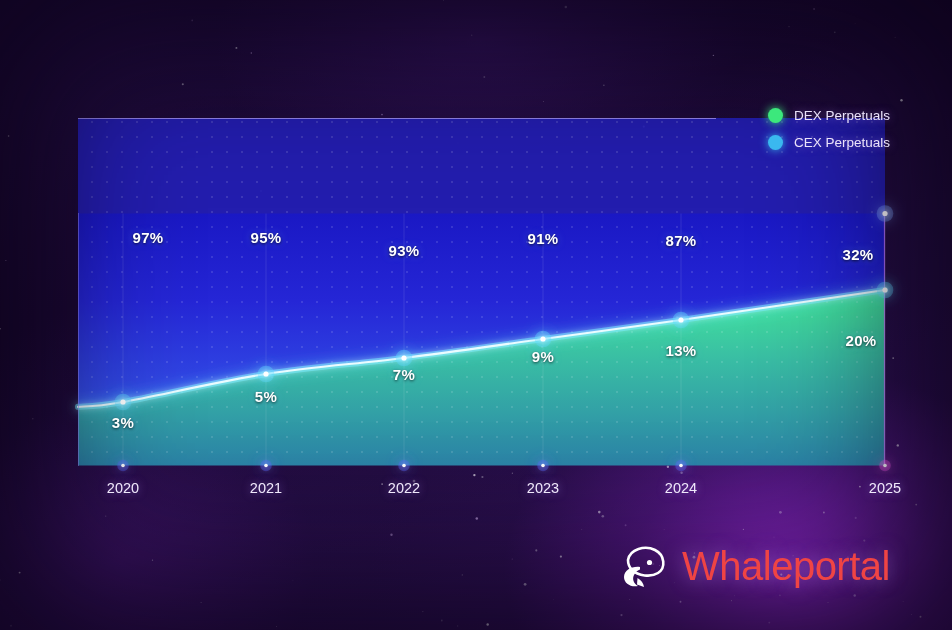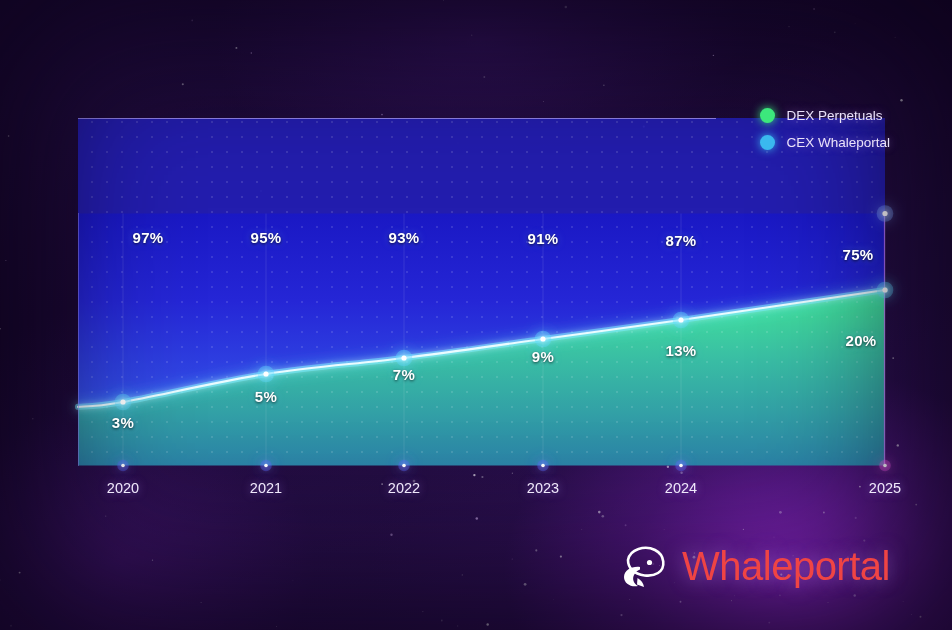--- a/index.html
+++ b/index.html
@@ -277,37 +277,37 @@
   <div class="vignette"></div>
 
 
   <div id="legend">
     <div class="leg-row">
       <span class="leg-dot" id="legDot0" style="background: rgb(60, 232, 124); box-shadow: rgb(60, 232, 124) 0px 0px 10px;"></span>
       <span class="leg-label">DEX Perpetuals</span>
     </div>
     <div class="leg-row">
       <span class="leg-dot" id="legDot1" style="background: rgb(58, 184, 239); box-shadow: rgb(58, 184, 239) 0px 0px 10px;"></span>
-      <span class="leg-label">CEX Whaleportal</span>
+      <span class="leg-label">CEX Perpetuals</span>
     </div>
   </div>
 
   <div id="labelLayer">
       <div class="vlabel" style="left: 123px; top: 422px;">3%</div>
       <div class="vlabel" style="left: 266px; top: 396px;">5%</div>
       <div class="vlabel" style="left: 404px; top: 374px;">7%</div>
       <div class="vlabel" style="left: 543px; top: 356px;">9%</div>
       <div class="vlabel" style="left: 681px; top: 350px;">13%</div>
       <div class="vlabel" style="left: 861px; top: 340px;">20%</div>
       <div class="vlabel" style="left: 124px; top: 237px; margin-left: 24px;">97%</div>
       <div class="vlabel" style="left: 266px; top: 237px;">95%</div>
-      <div class="vlabel" style="left: 404px; top: 237px;">93%</div>
+      <div class="vlabel" style="left: 404px; top: 250px;">93%</div>
       <div class="vlabel" style="left: 543px; top: 238px;">91%</div>
       <div class="vlabel" style="left: 681px; top: 240px;">87%</div>
-      <div class="vlabel" style="left: 858px; top: 254px;">75%</div>
+      <div class="vlabel" style="left: 858px; top: 254px;">32%</div>
       <div class="xlabel" style="left: 123px; top: 480px; text-align: right;">2020</div>
       <div class="xlabel" style="left: 266px; top: 480px;">2021</div>
       <div class="xlabel" style="left: 404px; top: 480px;">2022</div>
       <div class="xlabel" style="left: 543px; top: 480px;">2023</div>
       <div class="xlabel" style="left: 681px; top: 480px;">2024</div>
       <div class="xlabel" style="left: 885px; top: 480px;">2025</div>
     </div>
 
   <div id="logo">
     <svg id="logo-mark" viewBox="0 0 56 52">

